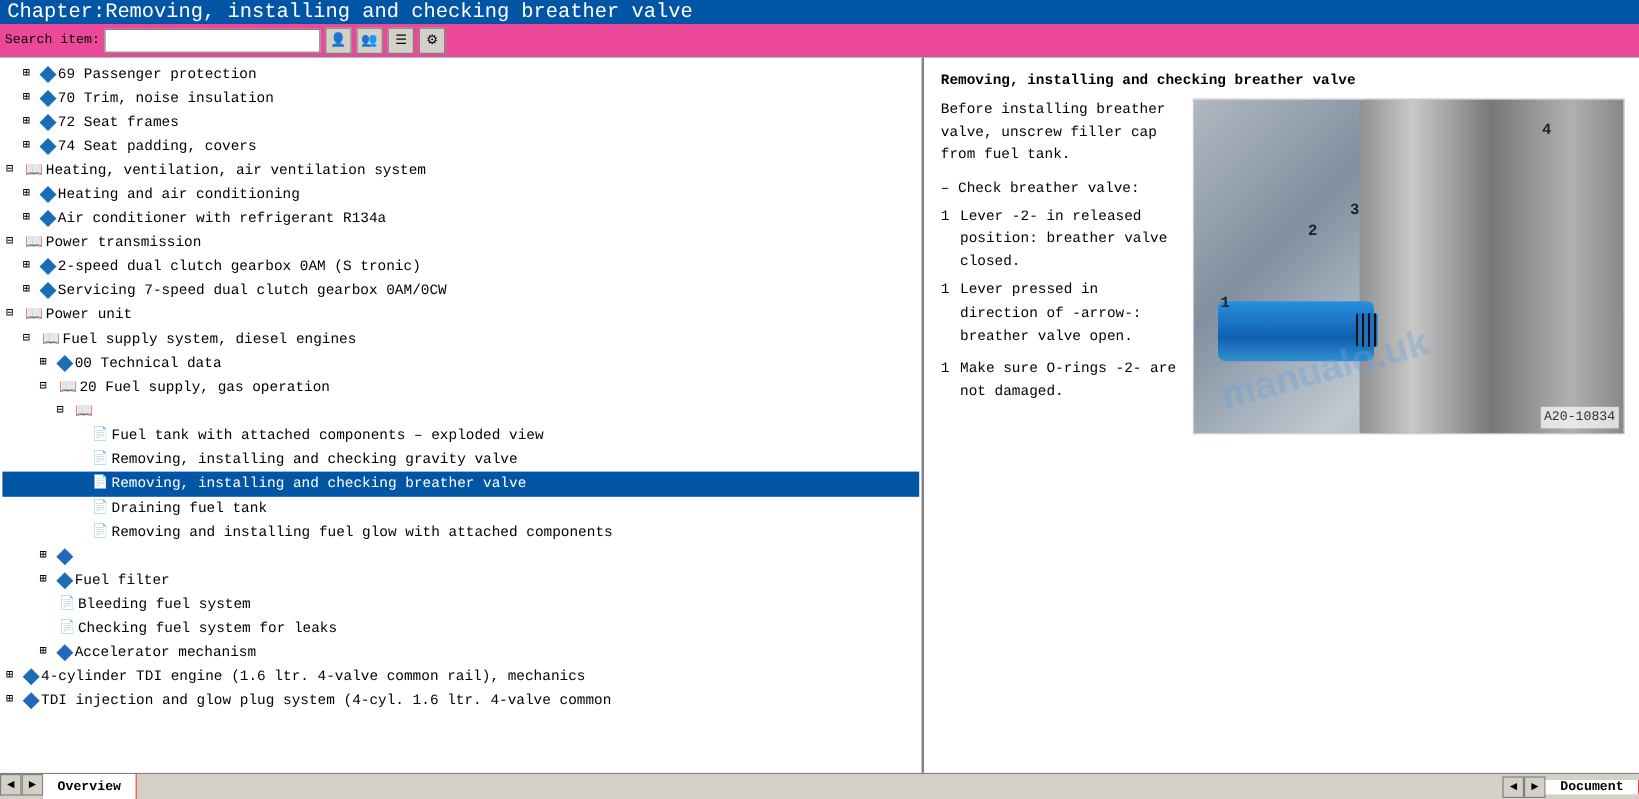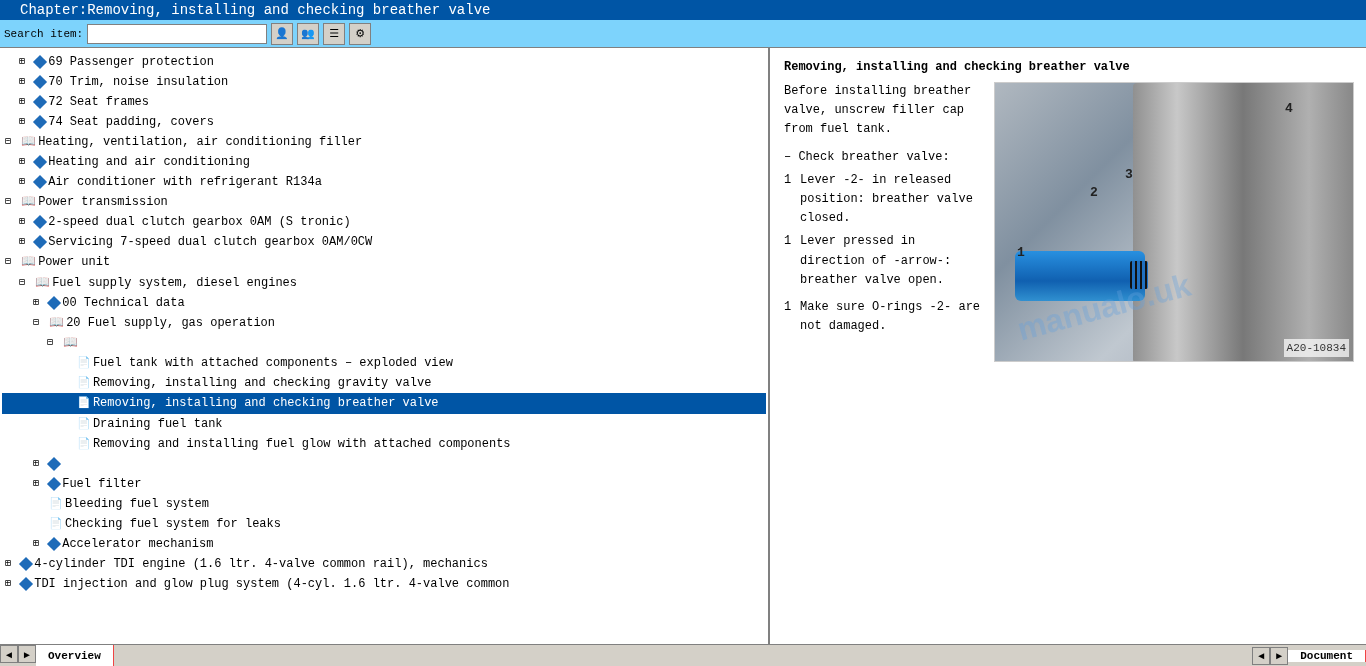--- a/index.html
+++ b/index.html
@@ -2,30 +2,30 @@
 <html><head>
   <meta charset="utf-8">
   <style>
     * { margin: 0; padding: 0; box-sizing: border-box; }
     body { font-family: 'Courier New', monospace; font-size: 12px; background: #d4d0c8; width: 1366px; height: 666px; overflow: hidden; }
 
     
     #title-bar {
       background: #0055a5;
       color: white;
-      padding: 2px 20px;
-      font-size: 14px;
+      padding: 2px 6px;
+      font-size: 17px;
       height: 20px;
       display: flex;
       align-items: center;
     }
 
     
     #toolbar {
-      background: #7dd3fc;
+      background: #ec4899;
       border-bottom: 1px solid #808080;
       height: 28px;
       display: flex;
       align-items: center;
       padding: 2px 4px;
       gap: 4px;
     }
     #toolbar .search-input {
       width: 180px;
       height: 20px;
@@ -224,21 +224,21 @@
         <div class="tree-item">
           <span class="indent" style="width: 14px;"></span>
           <span class="expand-icon">⊞</span>
           <span>&nbsp;<span style="display:inline-block;width:10px;height:10px;background:#1e6bb8;transform:rotate(45deg);vertical-align:middle;margin-right:3px;"></span></span>
           <span>74 Seat padding, covers</span>
         </div>
         <div class="tree-item">
           <span class="indent" style="width: 0px;"></span>
           <span class="expand-icon">⊟</span>
           <span>&nbsp;<span style="font-size:12px;vertical-align:middle;margin-right:2px;">📖</span></span>
-          <span>Heating, ventilation, air conditioning filler</span>
+          <span>Heating, ventilation, air ventilation system</span>
         </div>
         <div class="tree-item">
           <span class="indent" style="width: 14px;"></span>
           <span class="expand-icon">⊞</span>
           <span>&nbsp;<span style="display:inline-block;width:10px;height:10px;background:#1e6bb8;transform:rotate(45deg);vertical-align:middle;margin-right:3px;"></span></span>
           <span>Heating and air conditioning</span>
         </div>
         <div class="tree-item">
           <span class="indent" style="width: 14px;"></span>
           <span class="expand-icon">⊞</span>

